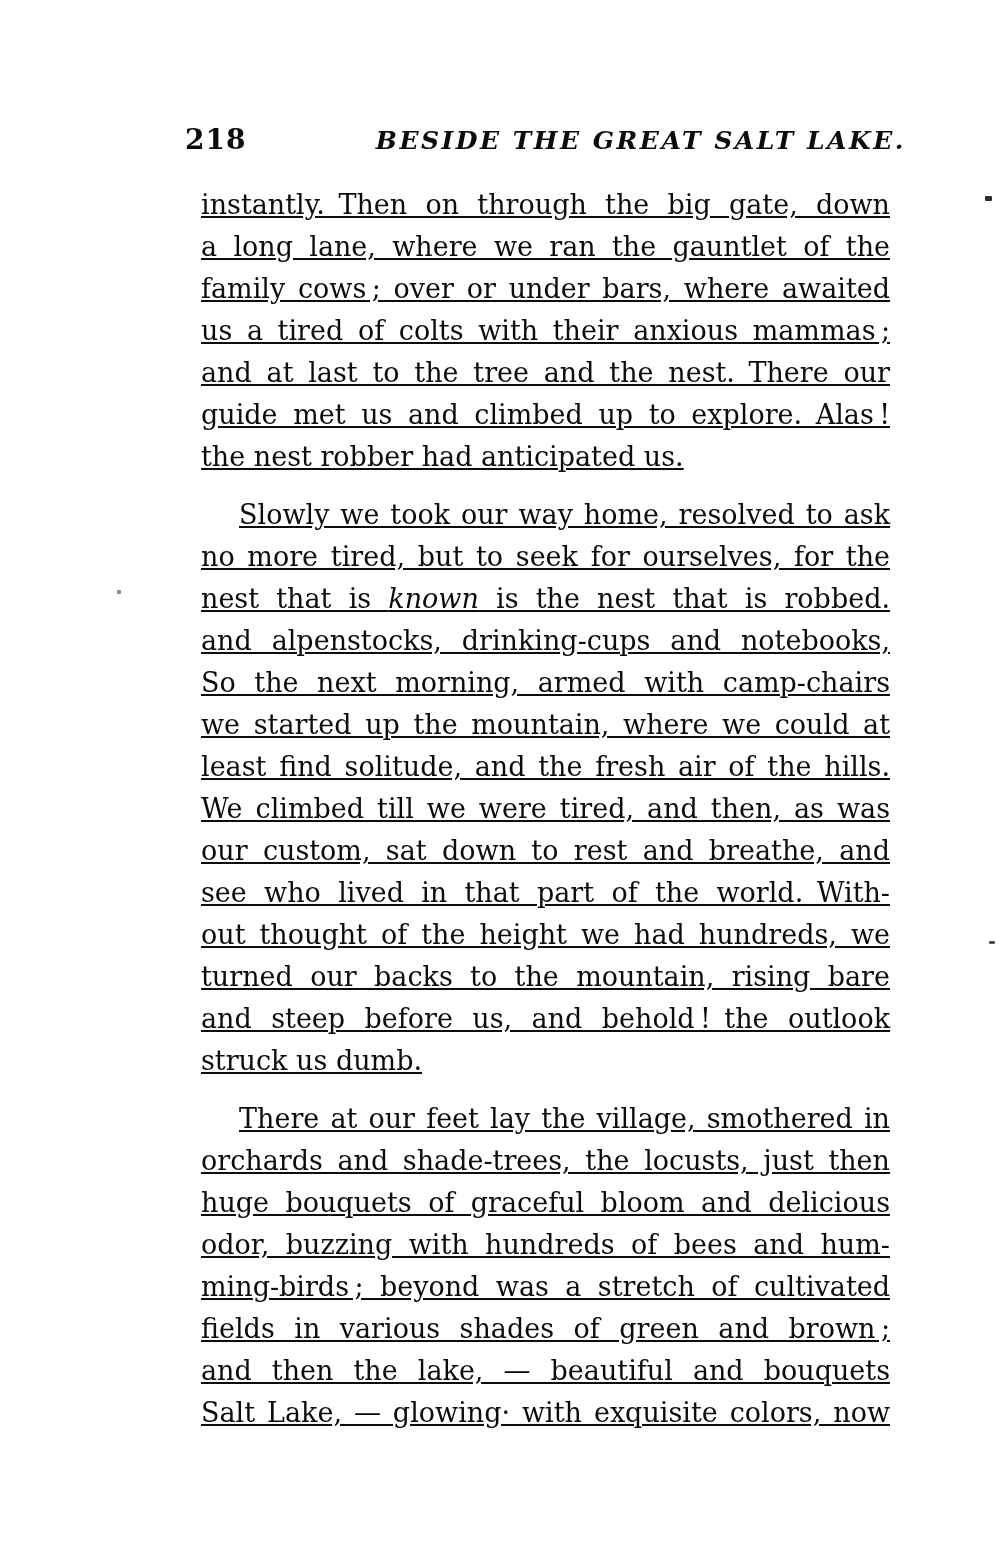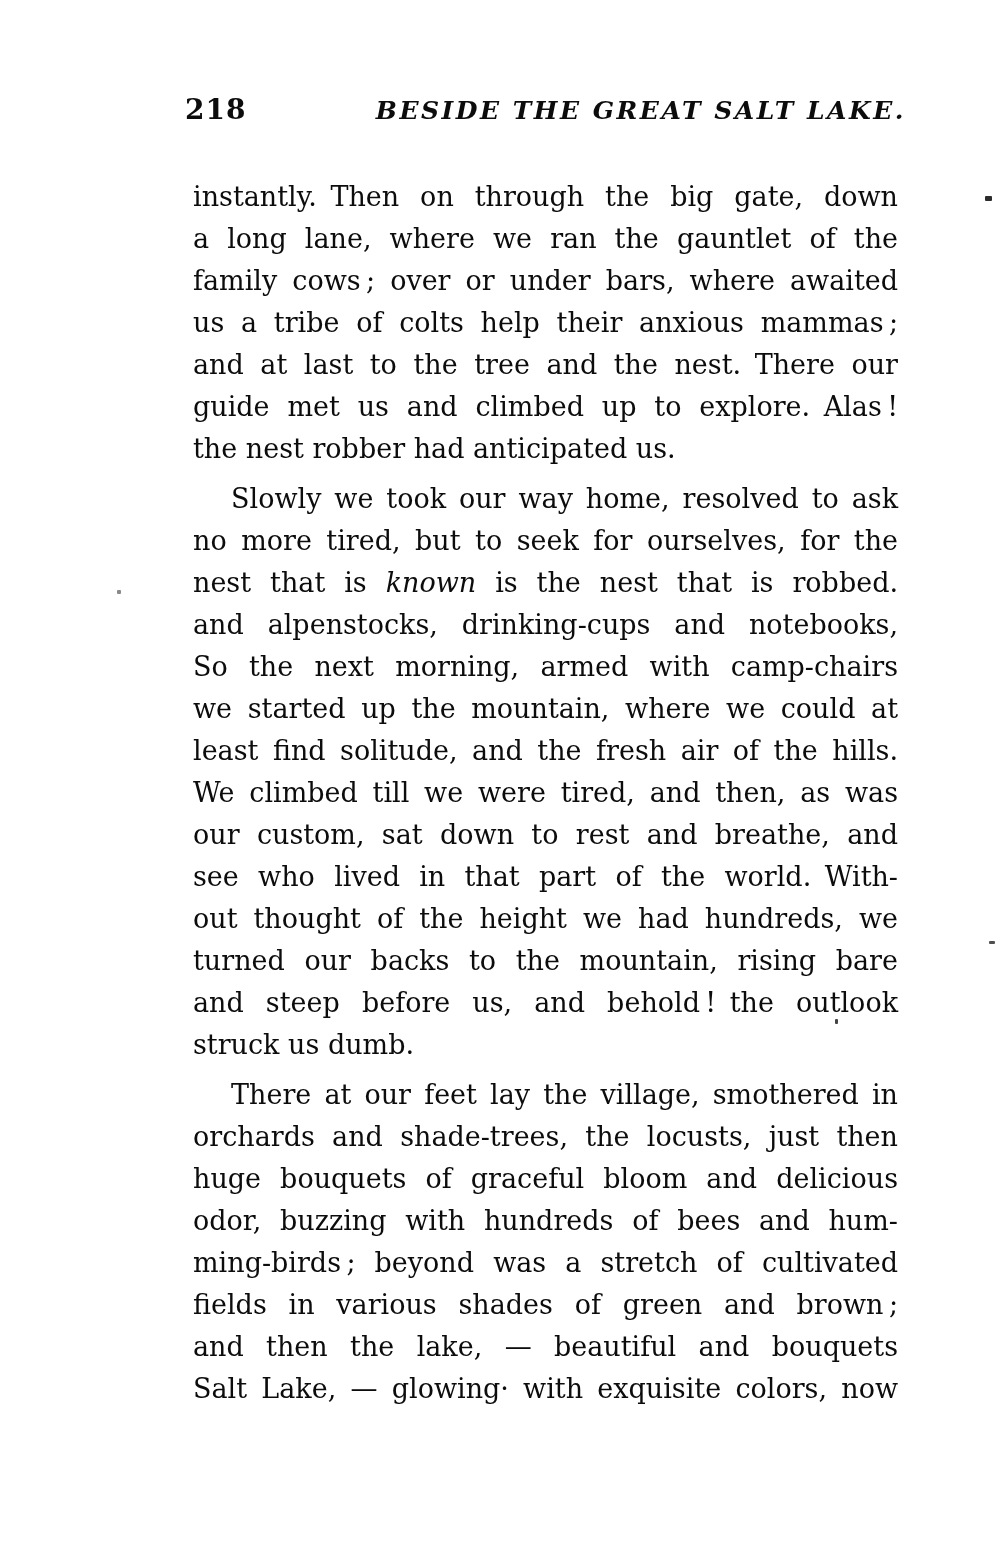--- a/index.html
+++ b/index.html
@@ -7,40 +7,40 @@
     width: 1000px; height: 1554px;
     background: #ffffff;
     position: relative;
     font-family: "DejaVu Serif", serif;
     color: #0c0c0c;
     overflow: hidden;
   }
   .scan-page { position: absolute; inset: 0; background: #ffffff; }
   .header-row {
     position: absolute;
-    top: 92px; left: 185px; width: 721px; height: 38px;
+    top: 122px; left: 185px; width: 721px; height: 38px;
   }
   .page-number {
     position: absolute; left: 0; top: 1px;
     font-size: 28px; font-weight: 700; letter-spacing: 1px;
   }
   .running-title {
     text-align: right;
     font-size: 25px; font-style: italic; font-weight: 700;
     letter-spacing: 2.5px;
     line-height: 38px;
     white-space: nowrap;
   }
   .text-block {
     position: absolute;
     left: 185px; top: 168px; width: 721px;
     font-size: 27px;
     line-height: 42px;
   }
-  .paragraph { margin: 8px; }
+  .paragraph { margin: 16px; text-decoration: underline; }
   .line {
     text-align: justify;
     text-align-last: justify;
   }
   .line.no-just { text-align-last: left; }
   .paragraph.indent .line.first { text-indent: 38px; }
   .line i { font-style: italic; }
   .speck {
     position: absolute;
     background: #151515;
@@ -55,21 +55,21 @@
   <div class="header-row">
     <span class="page-number">218</span>
     <div class="running-title">BESIDE THE GREAT SALT LAKE.</div>
   </div>
 
   <div class="text-block">
       <div class="paragraph">
         <div class="line first">instantly. Then on through the big gate, down</div>
         <div class="line">a long lane, where we ran the gauntlet of the</div>
         <div class="line">family cows ; over or under bars, where awaited</div>
-        <div class="line">us a tribe of colts help their anxious mammas ;</div>
+        <div class="line">us a tired of colts with their anxious mammas ;</div>
         <div class="line">and at last to the tree and the nest. There our</div>
         <div class="line">guide met us and climbed up to explore. Alas !</div>
         <div class="line no-just">the nest robber had anticipated us.</div>
       </div>
       <div class="paragraph indent">
         <div class="line first">Slowly we took our way home, resolved to ask</div>
         <div class="line">no more tired, but to seek for ourselves, for the</div>
         <div class="line">nest that is <i>known</i> is the nest that is robbed.</div>
         <div class="line">and alpenstocks, drinking-cups and notebooks,</div>
         <div class="line">So the next morning, armed with camp-chairs</div>

